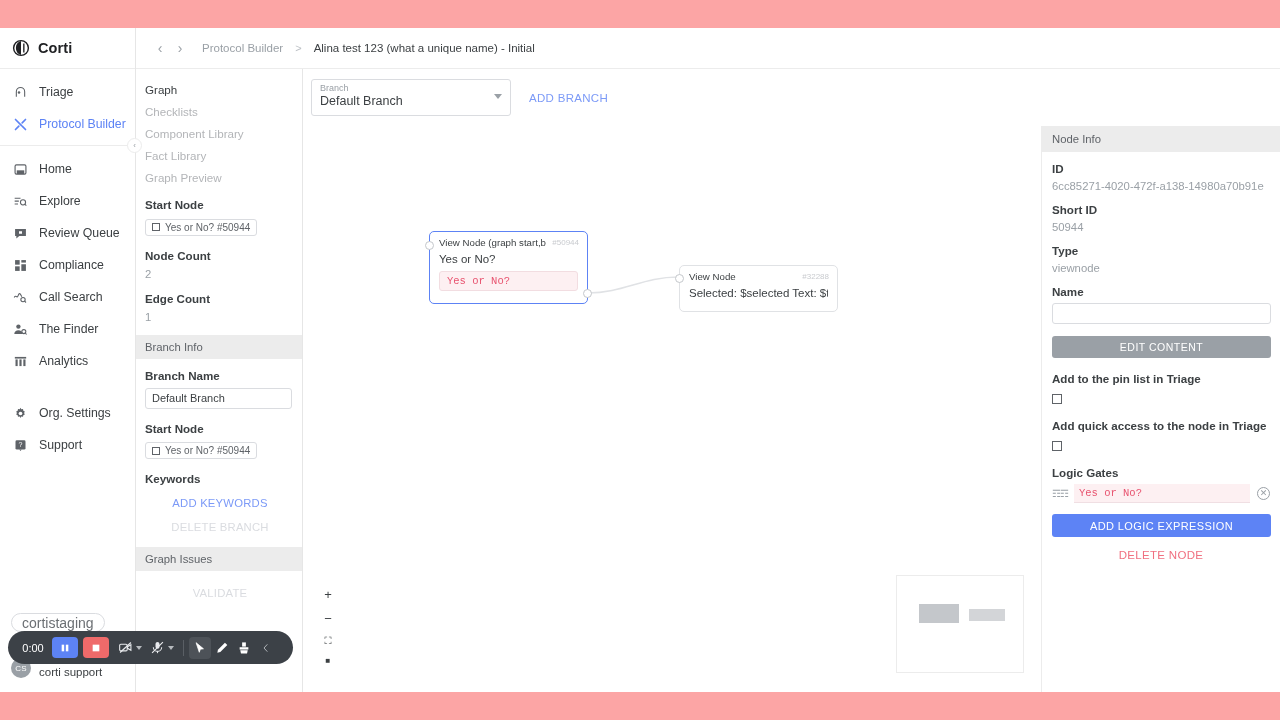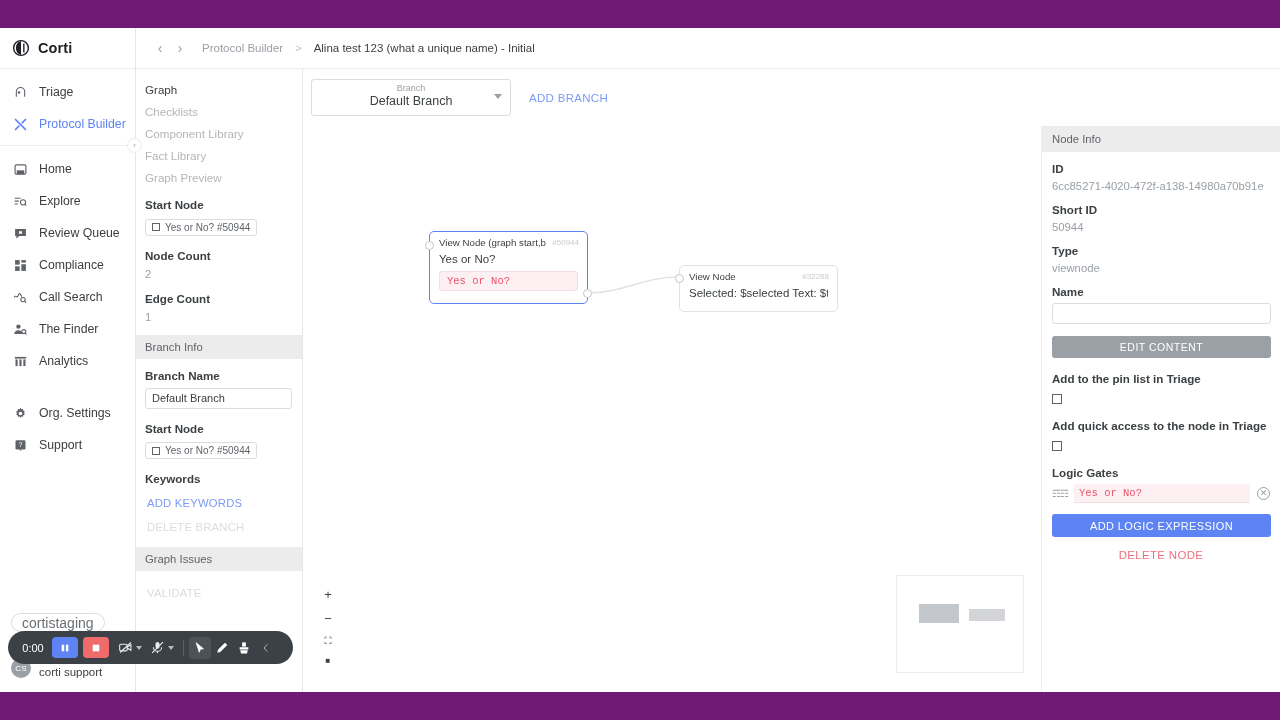--- a/index.html
+++ b/index.html
@@ -5,21 +5,21 @@
   * { box-sizing: border-box; margin: 0; padding: 0; }
   html, body {
     width: 1280px; height: 720px;
     font-family: "Liberation Sans", sans-serif;
     background: #000;
     overflow: hidden;
   }
   .screen {
     position: relative;
     width: 1280px; height: 720px;
-    background: #701a75;
+    background: #fca5a5;
   }
   .app {
     position: absolute;
     left: 0; top: 28px;
     width: 1280px; height: 664px;
     background: #ffffff;
     overflow: hidden;
   }
 
   
@@ -108,21 +108,21 @@
     margin-right: 5px; display:inline-block;
   }
   .txtinput {
     width: 147px; height: 21px;
     border: 1px solid #dadce0; border-radius: 3px;
     background: #fff;
     font-size: 11px; color: #3c4043;
     padding: 0 6px; margin-bottom: 13px;
     font-family: "Liberation Sans", sans-serif;
   }
-  .p2-action { font-size: 11.3px; color: #7c9af7; padding: 6px 0 6px 2px; cursor:pointer; letter-spacing:.2px;}
+  .p2-action { font-size: 11.3px; color: #7c9af7; padding: 6px 0 6px 2px; cursor:pointer; letter-spacing:.2px;text-align:center;}
   .p2-action.dis { color: #dadce0; }
 
   
   .topbar {
     position: absolute; left: 136px; top: 0;
     width: 1144px; height: 41px;
     background: #fff;
     border-bottom: 1px solid #ececec;
     display: flex; align-items: center;
     padding-left: 14px;
@@ -132,21 +132,20 @@
   .crumb-sep { font-size: 11px; color: #bdc1c6; margin-left: 12px; }
   .crumb.cur { color: #3c4043; }
 
   
   .canvas-top {
     position: absolute; left: 303px; top: 41px;
     width: 738px; height: 57px;
     background: #fff;
     display: flex; align-items: center;
     padding-left: 8px;
-    text-align: center;
   }
   .branch-select {
     position: relative;
     width: 200px; height: 37px;
     border: 1px solid #dadce0; border-radius: 3px;
     background: #fff; padding: 3px 8px 0 8px;
     cursor: pointer;
   }
   .branch-select .lbl { font-size: 9px; color: #9aa0a6; }
   .branch-select .val { font-size: 12.5px; color: #3c4043; margin-top: 1px;}

